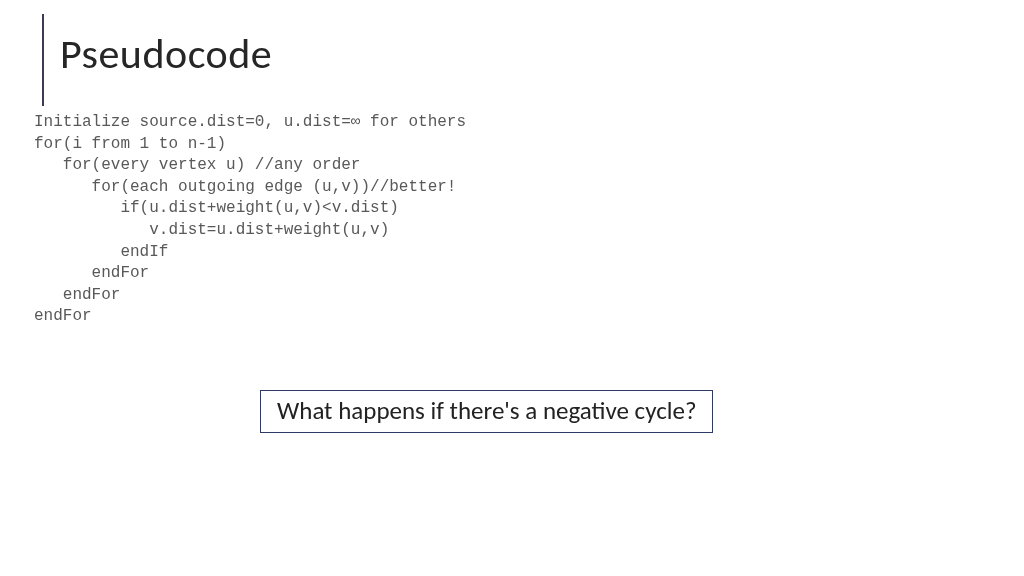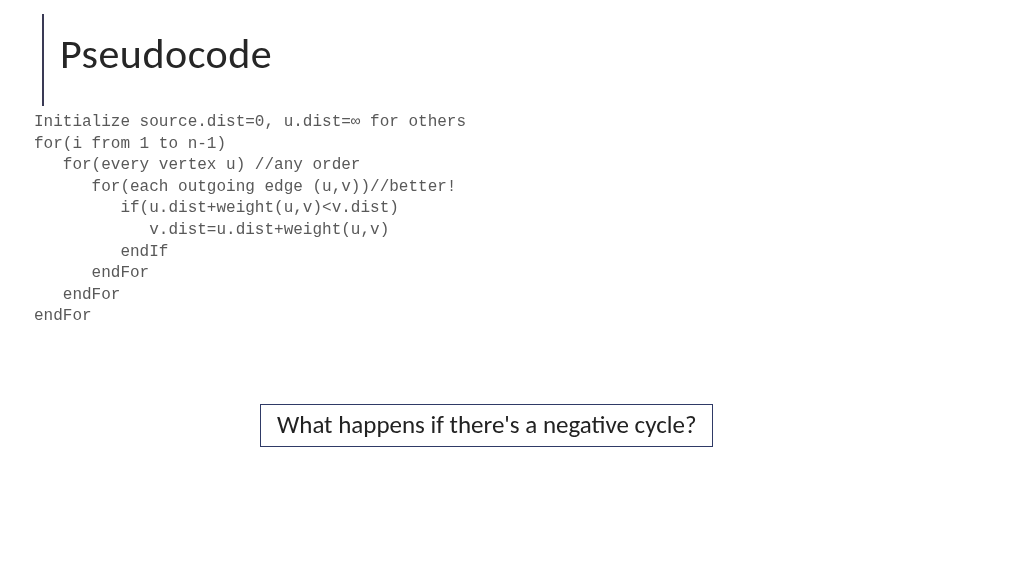--- a/index.html
+++ b/index.html
@@ -32,21 +32,21 @@
     font-size: 16px;
     line-height: 1.35;
     color: #595959;
     white-space: pre;
     margin-top: 36px;
     margin-left: -8px;
   }
   .callout {
     position: absolute;
     left: 260px;
-    top: 404px;
+    top: 390px;
     border: 1.5px solid #2f3a66;
     padding: 4px 16px 6px 16px;
     font-size: 25px;
     color: #222;
     background: #fff;
   }
 </style>
 </head>
 <body>
 

